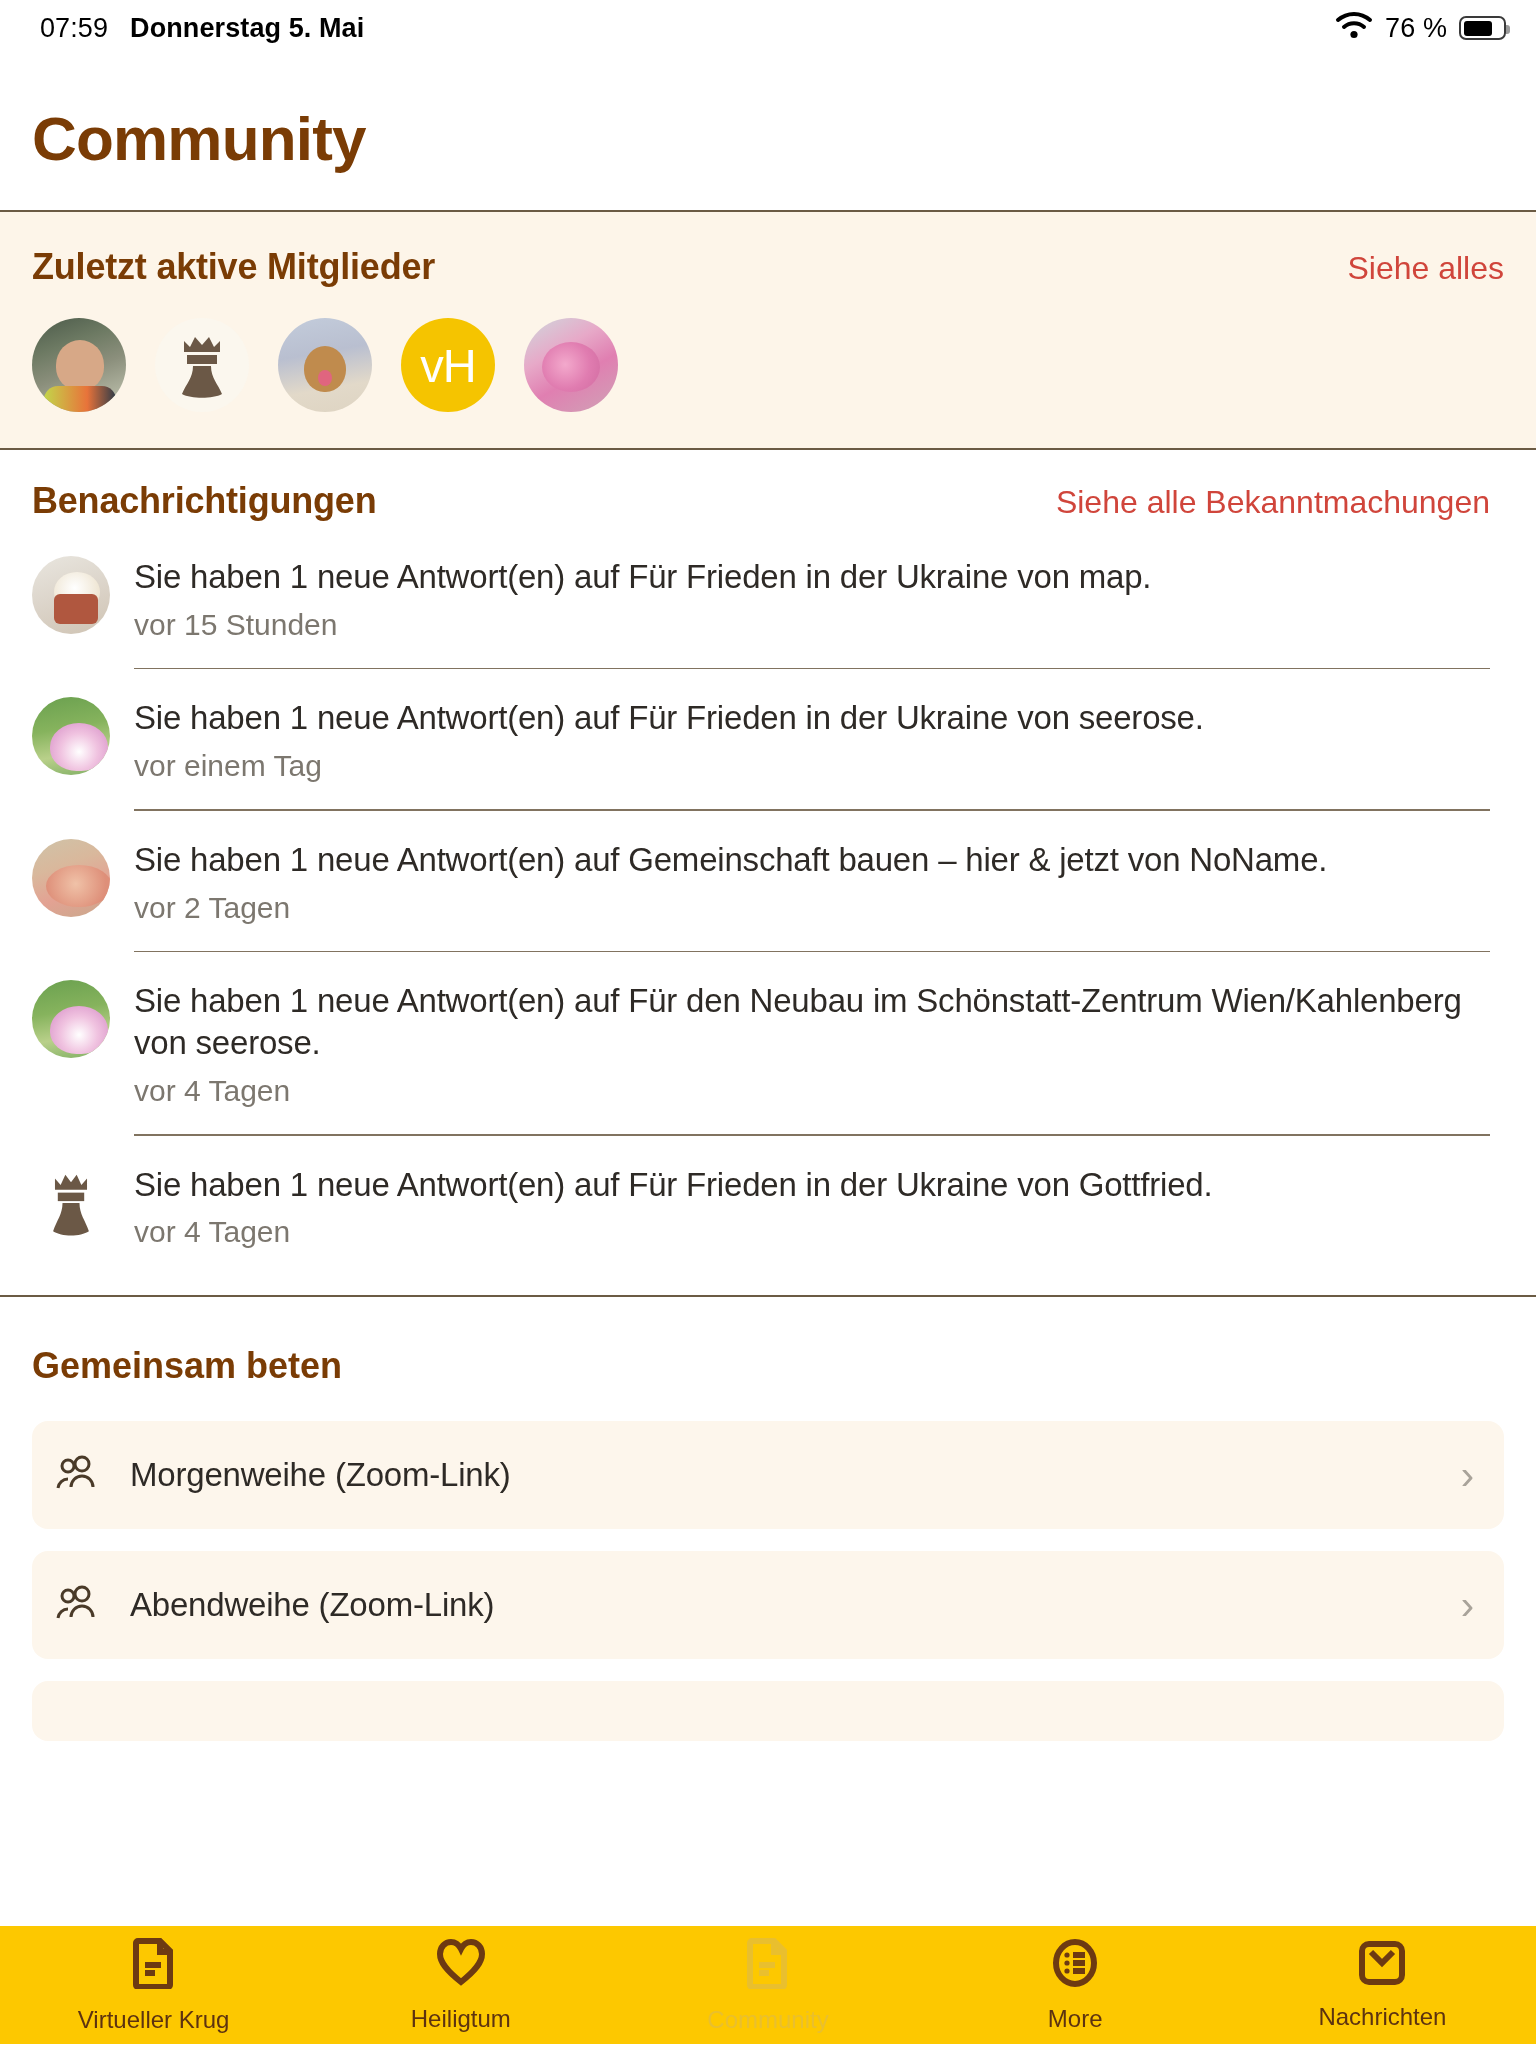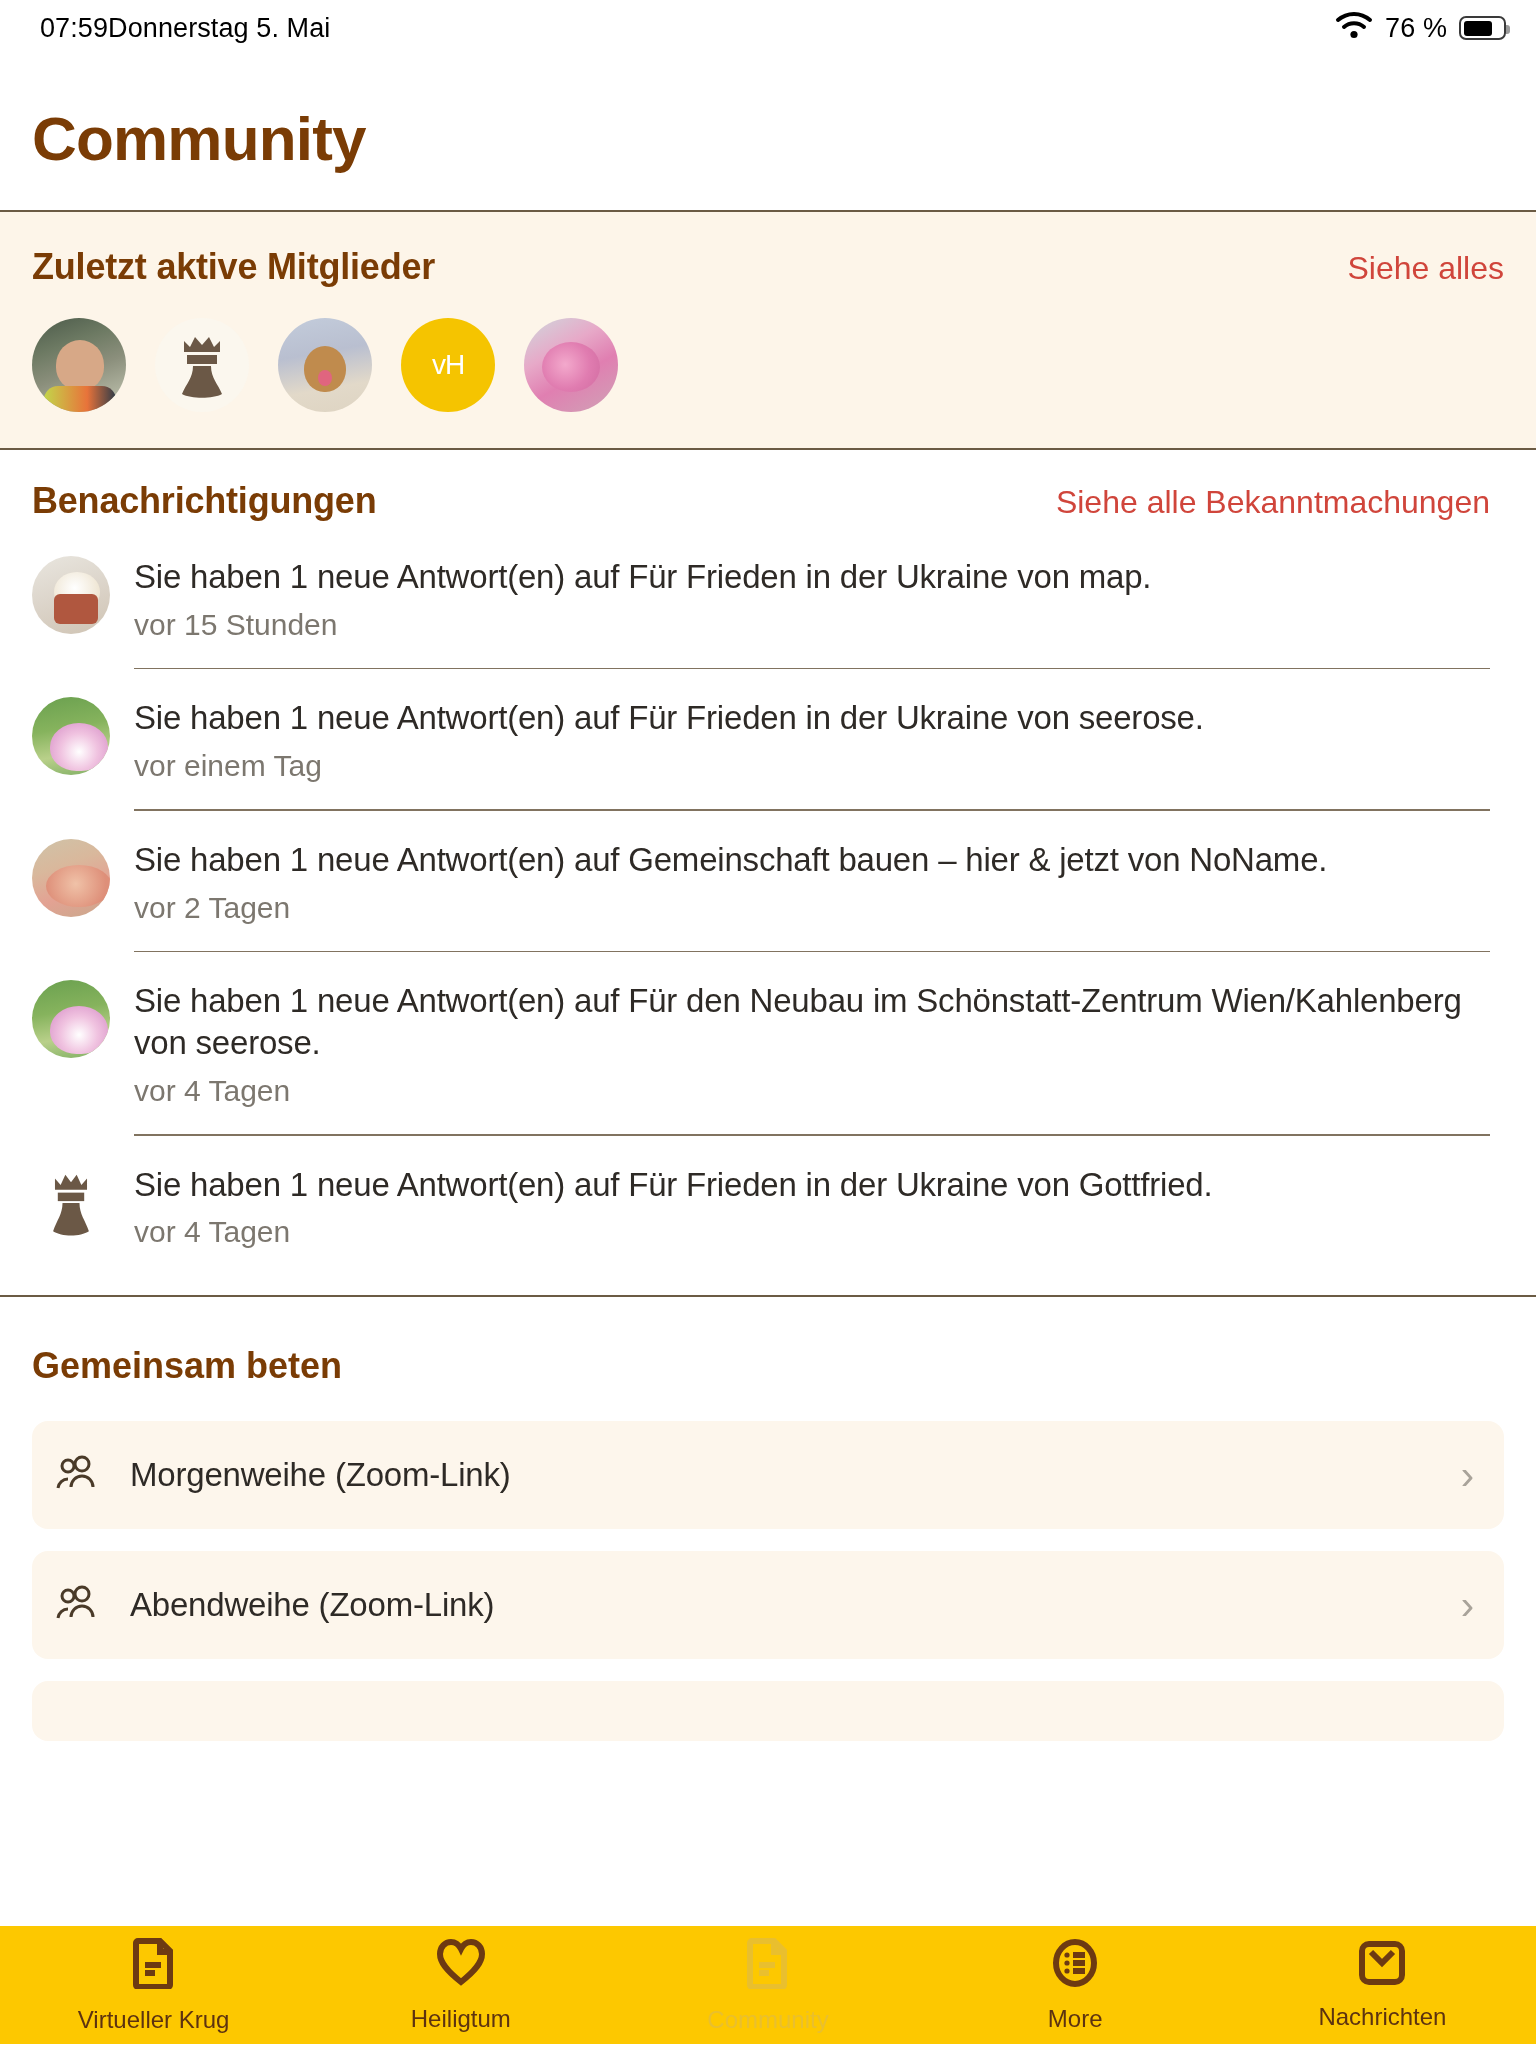--- a/index.html
+++ b/index.html
@@ -11,21 +11,21 @@
   }
   #app { position: relative; width: 1536px; height: 2048px; background:#ffffff; }
 
   
   .statusbar {
     height: 56px; display: flex; align-items: center;
     padding: 0 30px 0 40px; color: #000;
     font-size: 27px; letter-spacing: .1px;
   }
   .sb-time { font-weight: 400; }
-  .sb-date { font-weight: 400; text-align: center; }
+  .sb-date { margin-left: 22px; font-weight: 700; text-align: center; }
   .sb-right { margin-left: auto; display: flex; align-items: center; gap: 12px; }
   .sb-pct { font-size: 27px; }
   .battery {
     width: 47px; height: 24px; border: 2.5px solid #3a3a3a; border-radius: 7px;
     position: relative; display: flex; align-items: center; padding: 2.5px;
   }
   .battery::after {
     content: ""; position: absolute; right: -6px; top: 7px;
     width: 4px; height: 9px; background: #9b9b9b; border-radius: 0 3px 3px 0;
   }
@@ -63,21 +63,21 @@
   .av-dog { background: linear-gradient(170deg,#c3ccdb 0%,#b9bfd0 38%,#e2d9c9 72%,#ded4c2 100%); }
   .av-dog::before{
     content:""; position:absolute; left:26px; top:28px; width:42px; height:46px;
     border-radius:50% 50% 48% 48%; background:#c08b4d;
   }
   .av-dog::after{
     content:""; position:absolute; left:40px; top:52px; width:14px; height:16px;
     border-radius:50%; background:#e0657f;
   }
   .av-vh { background:#f5c400; display:flex; align-items:center; justify-content:center;
-           color:#fff; font-size:28px; font-weight:400; letter-spacing:-1px; }
+           color:#fff; font-size:47px; font-weight:400; letter-spacing:-1px; }
   .av-blossom { background: linear-gradient(150deg,#cfd8dd 0%,#e7a9c8 35%,#e07fb1 60%,#cfa3b6 100%); }
   .av-blossom::before{
     content:""; position:absolute; left:18px; top:24px; width:58px; height:50px;
     border-radius:50%; background: radial-gradient(circle at 40% 45%, #f3a9cc 0%, #e07cb0 55%, #d06ba0 100%);
   }
   .av-lotus { background: linear-gradient(170deg,#6aa04f 0%,#86b35d 40%,#b9d08a 70%,#7fae63 100%); }
   .av-lotus::before{
     content:""; position:absolute; left:18px; top:26px; width:58px; height:48px;
     border-radius:50% 50% 46% 46%;
     background: radial-gradient(circle at 50% 60%, #ffffff 0%, #f0c3e0 45%, #d48ac4 100%);

